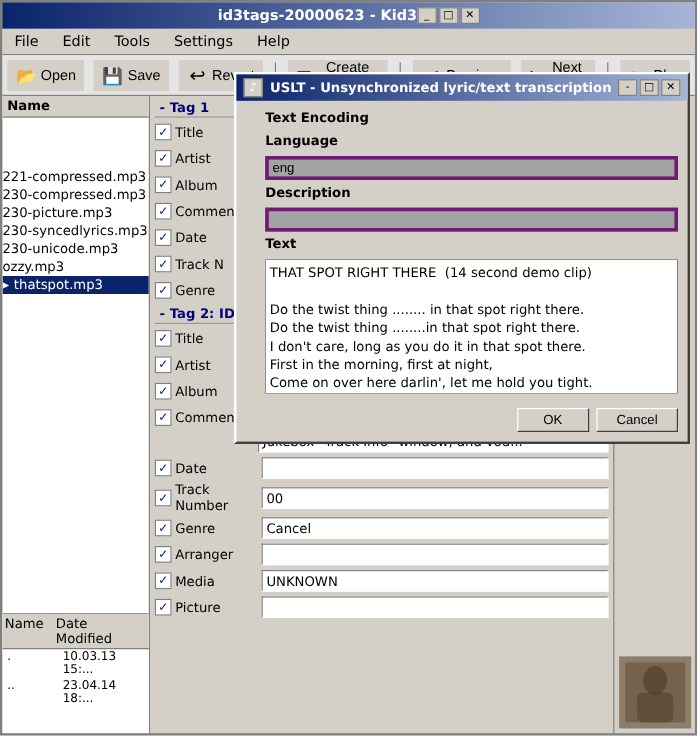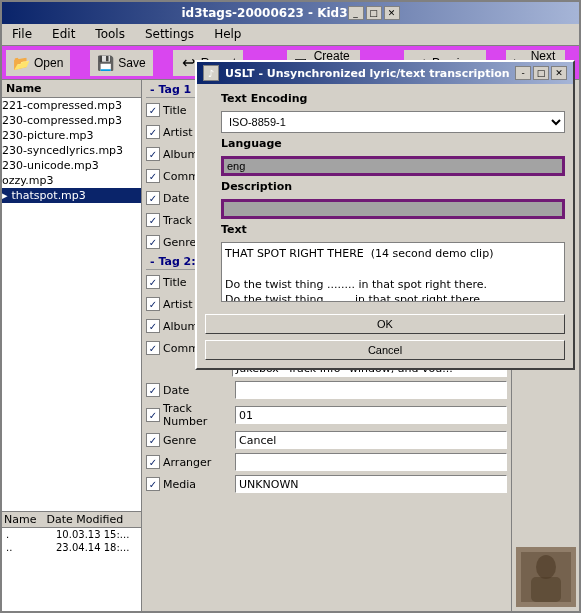--- a/index.html
+++ b/index.html
@@ -66,25 +66,25 @@
       align-items: flex-end;
     }
     .menu-item {
       padding: 2px 6px;
       cursor: pointer;
       font-size: 12px;
     }
 
     
     .toolbar {
-      background: #d946ef;
+      background: #e5e5e5;
       border-bottom: 1px solid #808080;
       display: flex;
       padding: 3px 4px;
-      gap: 20px;
+      gap: 8px;
       height: 34px;
       align-items: center;
     }
     .tool-btn {
       display: flex;
       align-items: center;
       gap: 3px;
       padding: 2px 6px;
       background: #d4d0c8;
       border: 1px solid transparent;
@@ -108,25 +108,26 @@
 
     
     .main-content {
       display: flex;
       flex: 1;
       overflow: hidden;
     }
 
     
     .file-panel {
-      width: 140px;
+      width: 123px;
       background: white;
       border-right: 1px solid #808080;
       display: flex;
       flex-direction: column;
+      gap: 42px;
     }
     .file-panel-header {
       background: #d4d0c8;
       border-bottom: 1px solid #808080;
       padding: 2px 4px;
       font-weight: bold;
       font-size: 11px;
     }
     .file-list {
       flex: 1;
@@ -341,21 +342,20 @@
       padding: 3px;
       resize: none;
       font-family: inherit;
       line-height: 1.4;
     }
     .dialog-footer {
       display: flex;
       justify-content: flex-end;
       padding: 4px 8px 8px;
       gap: 6px;
-      flex-direction: column;
     }
     .dialog-btn {
       padding: 3px 16px;
       background: #d4d0c8;
       border: 1px solid;
       border-top-color: #ffffff;
       border-left-color: #ffffff;
       border-bottom-color: #404040;
       border-right-color: #404040;
       font-size: 11px;
@@ -550,36 +550,41 @@
           <div class="cf-value sunken" style="flex:1;height:18px;">Jukebox "Track Info" window, and vou...</div>
         </div>
         <div class="cf-row">
           <div class="cf-check checked"></div>
           <span class="cf-label">Date</span>
           <div class="cf-value sunken"></div>
         </div>
         <div class="cf-row">
           <div class="cf-check checked"></div>
           <span class="cf-label">Track Number</span>
-          <div class="cf-value sunken">01</div>
+          <div class="cf-value sunken">00</div>
         </div>
         <div class="cf-row">
           <div class="cf-check checked"></div>
           <span class="cf-label">Genre</span>
           <div class="cf-value sunken">Cancel</div>
         </div>
         <div class="cf-row">
           <div class="cf-check checked"></div>
           <span class="cf-label">Arranger</span>
           <div class="cf-value sunken"></div>
         </div>
         <div class="cf-row">
           <div class="cf-check checked"></div>
           <span class="cf-label">Media</span>
           <div class="cf-value sunken">UNKNOWN</div>
+        </div>
+        <div class="cf-row">
+          <div class="cf-check checked"></div>
+          <span class="cf-label">Picture</span>
+          <div class="cf-value sunken"></div>
         </div>
 
       </div>
     </div>
 
     <div class="right-sidebar">
       <button class="side-btn">Copy</button>
       <button class="side-btn">Paste</button>
       <button class="side-btn">Remove</button>
       <button class="side-btn">Edit...</button>
@@ -608,23 +613,20 @@
     <span class="dialog-title-text">USLT - Unsynchronized lyric/text transcription</span>
     <div class="dialog-title-controls">
       <div class="tb-btn">-</div>
       <div class="tb-btn">□</div>
       <div class="tb-btn">✕</div>
     </div>
   </div>
 
   <div class="dialog-body">
     <div class="dialog-label">Text Encoding</div>
-    <select class="dialog-select">
-      <option>ISO-8859-1</option>
-    </select>
 
     <div class="dialog-label">Language</div>
     <input type="text" class="dialog-input" value="eng" style="">
 
     <div class="dialog-label">Description</div>
     <input type="text" class="dialog-input" value="" style="">
 
     <div class="dialog-label">Text</div>
     <textarea class="dialog-textarea" style="">THAT SPOT RIGHT THERE  (14 second demo clip)
 

